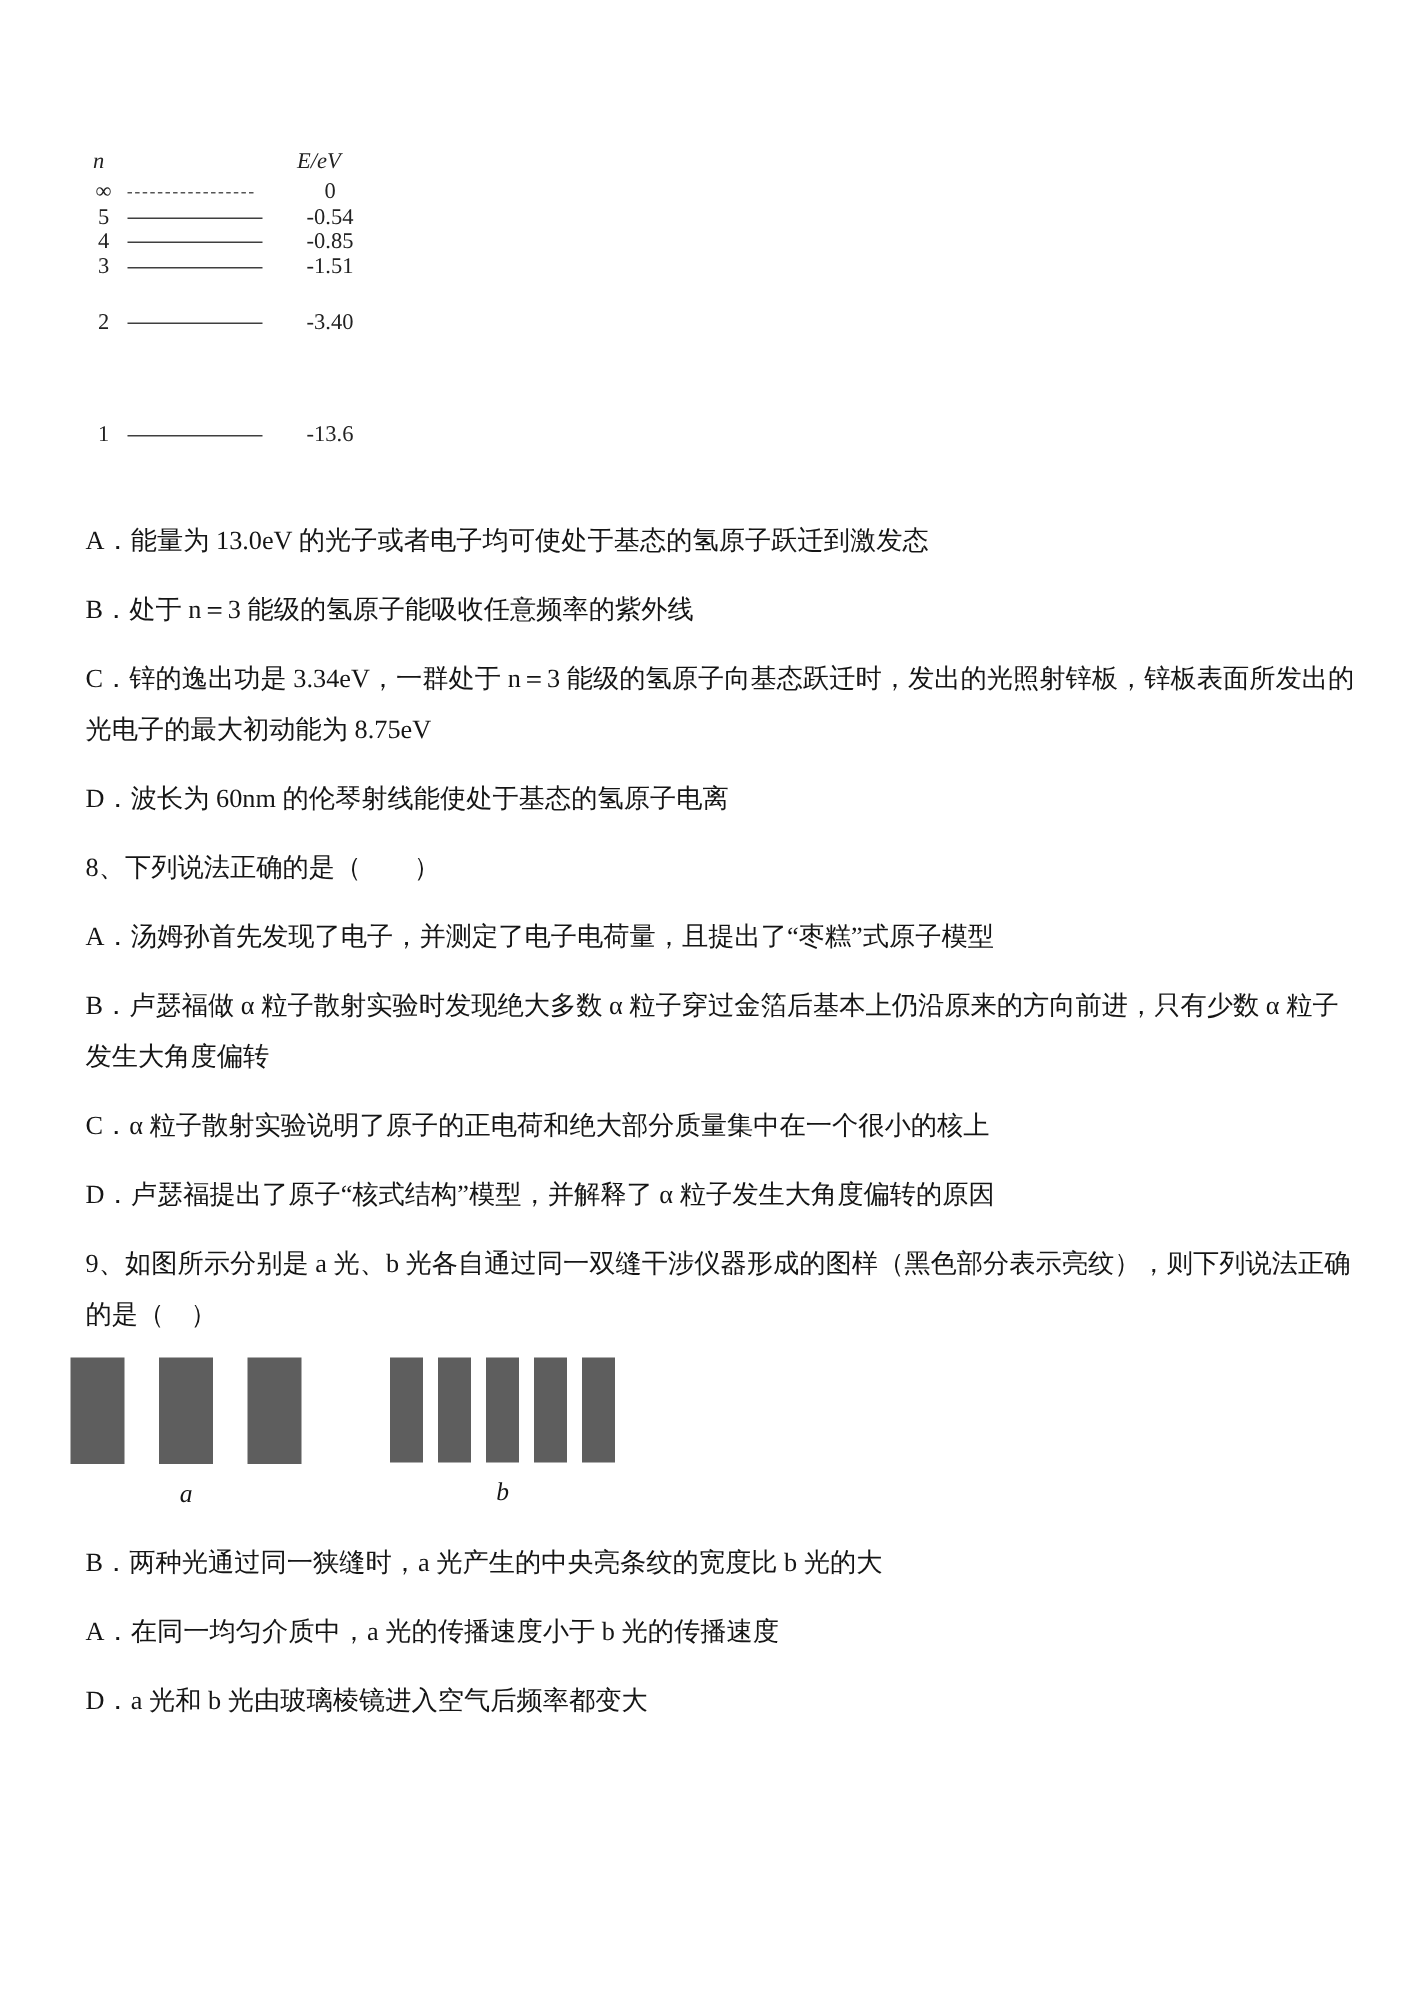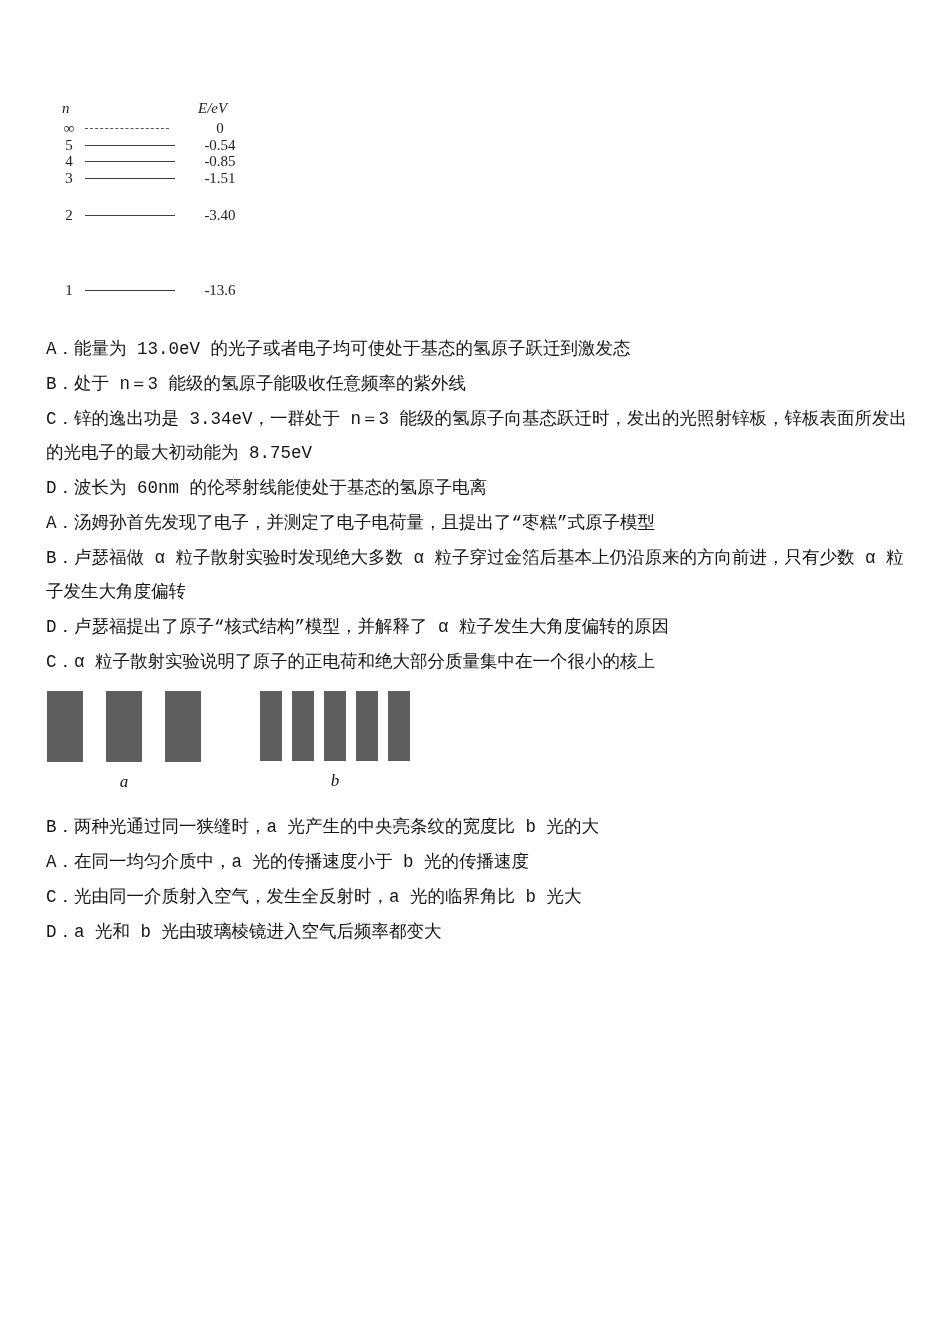--- a/index.html
+++ b/index.html
@@ -15,21 +15,21 @@
   .level{position:absolute;left:0;width:100%;height:16px;}
   .lvl-n{position:absolute;left:0;top:0;width:22px;text-align:center;line-height:16px;}
   .lvl-line{position:absolute;left:27px;top:8px;width:90px;border-top:1.6px solid #3f3f3f;}
   .lvl-line.dashed{width:84px;border-top:1.6px dashed #555;}
   .lvl-e{position:absolute;left:134px;top:0;width:56px;text-align:center;line-height:16px;}
   
   .content{
     position:absolute;left:45px;top:331px;width:872px;
     font-size:17.5px;line-height:34px;color:#151515;
   }
-  .content p{margin:1px;font-family:Liberation Mono, monospace;}
+  .content p{margin:12px;}
   
   .patterns{position:relative;height:103px;margin:12px 0 16px 2px;}
   .pattern{position:absolute;top:0;}
   .pattern-a{left:0;}
   .pattern-b{left:213px;}
   .bars{display:flex;}
   .pattern-a .bar{width:36px;height:71px;background:#5e5e5e;margin-right:23px;}
   .pattern-b .bar{width:22px;height:70px;background:#5e5e5e;margin-right:10px;}
   .bars .bar:last-child{margin-right:0;}
   .pattern-label{text-align:center;font-style:italic;font-size:17px;margin-top:9px;line-height:22px;}
@@ -72,25 +72,27 @@
     <span class="lvl-e">-13.6</span>
   </div>
 </div>
 
 <div class="content">
   <p>A．能量为 13.0eV 的光子或者电子均可使处于基态的氢原子跃迁到激发态</p>
   <p>B．处于 n＝3 能级的氢原子能吸收任意频率的紫外线</p>
   <p>C．锌的逸出功是 3.34eV，一群处于 n＝3 能级的氢原子向基态跃迁时，发出的光照射锌板，锌板表面所发出的光电子的最大初动能为 8.75eV</p>
   <p>D．波长为 60nm 的伦琴射线能使处于基态的氢原子电离</p>
 
+  <p>8、下列说法正确的是（　　）</p>
   <p>A．汤姆孙首先发现了电子，并测定了电子电荷量，且提出了“枣糕”式原子模型</p>
   <p>B．卢瑟福做 α 粒子散射实验时发现绝大多数 α 粒子穿过金箔后基本上仍沿原来的方向前进，只有少数 α 粒子发生大角度偏转</p>
+  <p>C．α 粒子散射实验说明了原子的正电荷和绝大部分质量集中在一个很小的核上</p>
   <p>D．卢瑟福提出了原子“核式结构”模型，并解释了 α 粒子发生大角度偏转的原因</p>
-  <p>C．α 粒子散射实验说明了原子的正电荷和绝大部分质量集中在一个很小的核上</p>
 
+  <p>9、如图所示分别是 a 光、b 光各自通过同一双缝干涉仪器形成的图样（黑色部分表示亮纹），则下列说法正确的是（　）</p>
 
   <div class="patterns">
     <div class="pattern pattern-a">
       <div class="bars">
         <div class="bar"></div>
         <div class="bar"></div>
         <div class="bar"></div>
       </div>
       <div class="pattern-label">a</div>
     </div>
@@ -101,16 +103,15 @@
         <div class="bar"></div>
         <div class="bar"></div>
         <div class="bar"></div>
       </div>
       <div class="pattern-label">b</div>
     </div>
   </div>
 
   <p>B．两种光通过同一狭缝时，a 光产生的中央亮条纹的宽度比 b 光的大</p>
   <p>A．在同一均匀介质中，a 光的传播速度小于 b 光的传播速度</p>
-  <p>C．光由同一介质射入空气，发生全反射时，a 光的临界角比 b 光大</p>
   <p>D．a 光和 b 光由玻璃棱镜进入空气后频率都变大</p>
 
 </div>
 
 </body></html>

